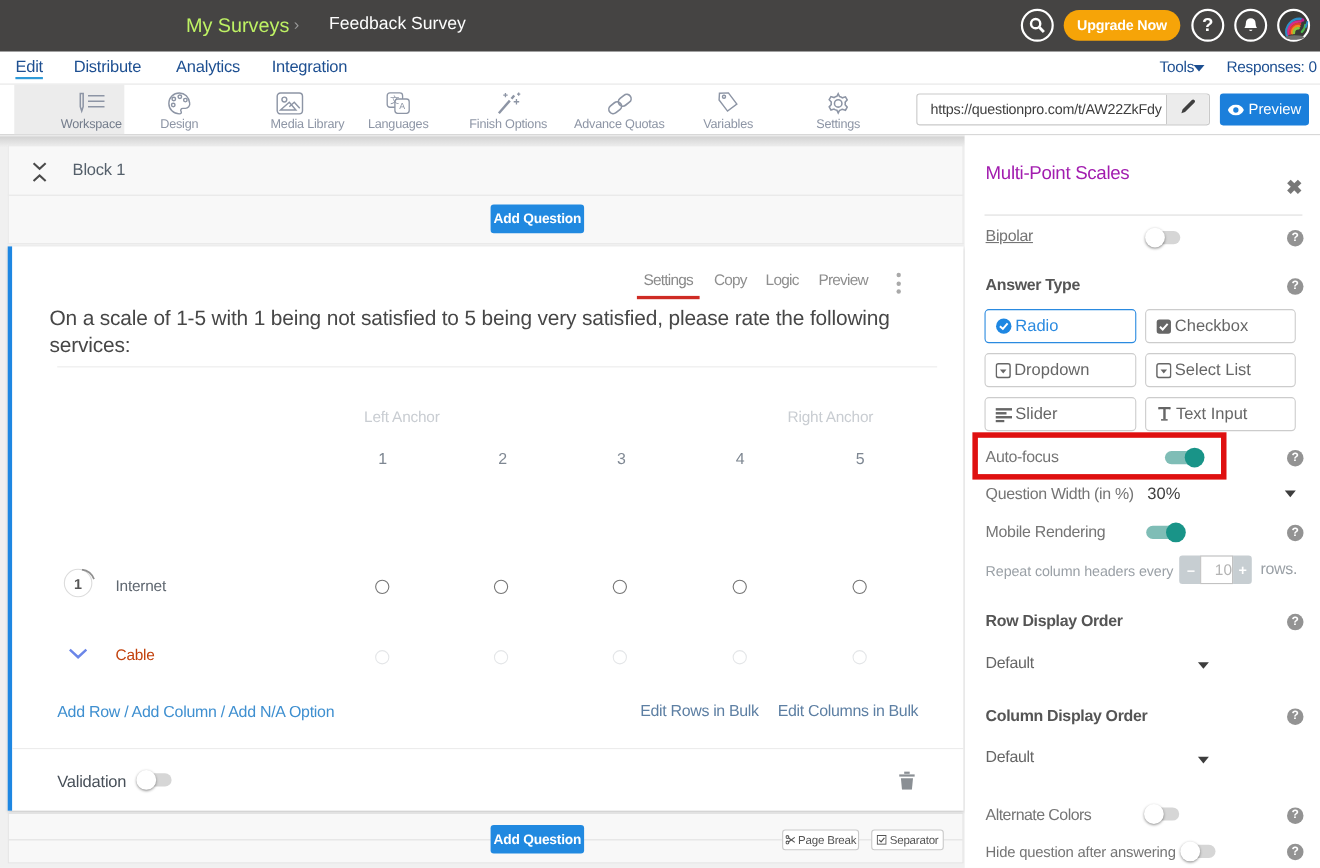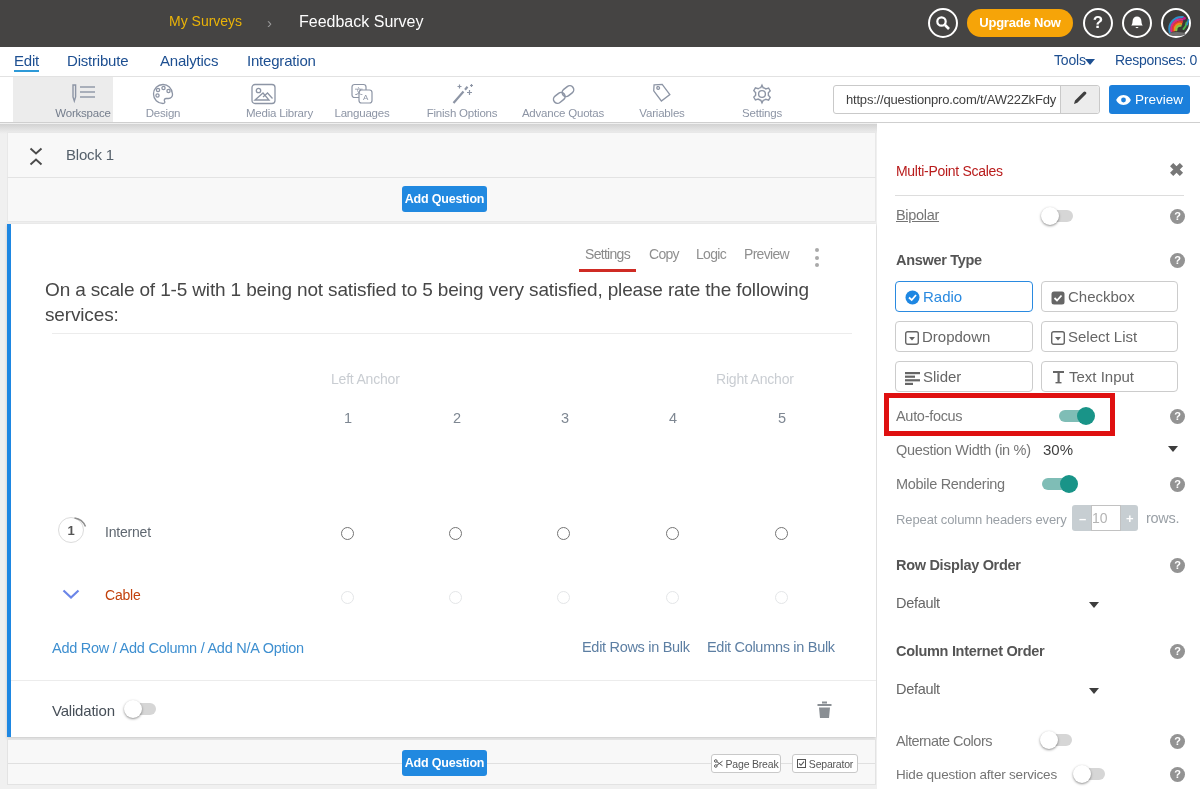--- a/index.html
+++ b/index.html
@@ -3,21 +3,21 @@
 <meta charset="utf-8">
 <style>
 *{margin:0;padding:0;box-sizing:border-box;font-family:"Liberation Sans",sans-serif;}
 html,body{width:1200px;height:789px;overflow:hidden;}
 #app{position:relative;width:1200px;height:789px;background:#f0f0f0;overflow:hidden;}
 
 .topbar{position:absolute;top:0;left:0;width:1200px;height:47px;background:#454443;}
 .logo{position:absolute;top:0;left:0;width:141px;height:47px;background:#1e87e2;}
 .logoSurv{position:absolute;left:51px;top:12px;color:#fff;font-size:18px;letter-spacing:-0.3px;}
 .logoCaret{position:absolute;left:120px;top:20px;width:0;height:0;border-left:7px solid transparent;border-right:7px solid transparent;border-top:8px solid #fff;}
-.bc1{position:absolute;left:169px;top:13px;color:#eab308;font-size:14px;}
+.bc1{position:absolute;left:169px;top:13px;color:#bef264;font-size:18px;}
 .bcSep{position:absolute;left:267px;top:14px;color:#9a9a9a;font-size:15px;}
 .bc2{position:absolute;left:299px;top:13px;color:#fdfdfd;font-size:16px;}
 .cIcon{position:absolute;top:8px;width:30px;height:30px;border:2px solid #fff;border-radius:50%;}
 .upg{position:absolute;left:967px;top:9px;width:106px;height:28px;background:#f6a408;border-radius:15px;color:#fff;font-size:13px;font-weight:bold;text-align:center;line-height:28px;letter-spacing:-0.2px;}
 .qm{color:#fff;font-weight:bold;font-size:17px;text-align:center;line-height:26px;width:100%;display:block;}
 
 .nav{position:absolute;top:47px;left:0;width:1200px;height:30px;background:#fff;border-bottom:1px solid #e2e2e2;}
 .nav a{position:absolute;top:5px;color:#1d4f91;font-size:15px;text-decoration:none;white-space:nowrap;letter-spacing:-0.2px;}
 .nav .active{border-bottom:2px solid #2e9ad8;padding-bottom:1px;}
 
@@ -27,21 +27,21 @@
 .tItem svg{display:block;margin:6px auto 2px;}
 .tItem .lbl{display:block;margin-top:0px;}
 .tActive{background:#ececec;color:#747d8c;padding-left:40px;}
 .urlbox{position:absolute;left:833px;top:8px;width:267px;height:29px;border:1px solid #c9c9c9;border-radius:3px;background:#fff;font-size:13px;color:#3f3f3f;line-height:27px;padding-left:12px;letter-spacing:-0.2px;white-space:nowrap;overflow:hidden;}
 .urlpen{position:absolute;left:1060px;top:9px;width:39px;height:27px;background:#ececec;border-left:1px solid #c9c9c9;border-radius:0 3px 3px 0;text-align:center;line-height:27px;}
 .prevbtn{position:absolute;left:1109px;top:8px;width:81px;height:29px;background:#1b7fdb;border-radius:3px;color:#fff;font-size:13.5px;text-align:center;line-height:29px;}
 
 .blockhdr{position:absolute;left:7px;top:132px;width:869px;height:46px;background:#f8f8f8;border:1px solid #e8e8e8;border-bottom:1px solid #e3e3e3;}
 .blockftr{position:absolute;left:7px;top:178px;width:869px;height:44px;background:#f8f8f8;border:1px solid #e8e8e8;border-top:none;}
 .blocktitle{position:absolute;left:58px;top:13px;color:#55606b;font-size:15px;letter-spacing:-0.2px;}
-.addq{position:absolute;background:#2189e0;border-radius:3px;color:#fff;font-weight:bold;font-size:12.5px;text-align:center;white-space:nowrap;letter-spacing:-0.2px;}
+.addq{position:absolute;background:#2189e0;border-radius:3px;color:#fff;font-weight:bold;font-size:12.5px;text-align:center;white-space:nowrap;letter-spacing:-0.2px;margin-left:44px;}
 .qcard{position:absolute;left:7px;top:224px;width:869px;height:513px;background:#fff;border-left:4px solid #1e87e2;box-shadow:0 1px 3px rgba(0,0,0,0.18);}
 .tabs{position:absolute;top:22px;color:#8f8f8f;font-size:14px;letter-spacing:-0.7px;white-space:nowrap;}
 .qtext{position:absolute;left:34px;top:53px;width:790px;color:#474747;font-size:19px;line-height:25px;letter-spacing:-0.15px;}
 .qunder{position:absolute;left:41px;top:109px;width:800px;height:1px;background:#ececec;}
 .anchor{position:absolute;top:147px;color:#c9cdd2;font-size:14px;letter-spacing:-0.2px;white-space:nowrap;}
 .colnum{position:absolute;top:186px;color:#7e8792;font-size:14.5px;width:20px;text-align:center;}
 .rad{position:absolute;width:13px;height:13px;border:1.5px solid #757575;border-radius:50%;background:#fff;}
 .radg{border-color:#e4e6e8;}
 .badge{position:absolute;left:47px;top:293px;width:26px;height:26px;border:1.5px solid #dcdcdc;border-radius:50%;color:#555;font-size:13px;font-weight:bold;text-align:center;line-height:25px;background:#fff;}
 
@@ -49,38 +49,38 @@
 .links{position:absolute;left:41px;top:416px;font-size:14.5px;color:#3e8fd0;letter-spacing:-0.25px;white-space:nowrap;}
 .bulk{position:absolute;top:415px;font-size:14.5px;color:#5d7fa3;letter-spacing:-0.3px;white-space:nowrap;}
 .vdiv{position:absolute;left:0px;top:456px;width:865px;height:1px;background:#ececec;}
 .vallbl{position:absolute;left:41px;top:478px;color:#474f58;font-size:15px;letter-spacing:-0.2px;}
 
 .botbar{position:absolute;left:7px;top:739px;width:869px;height:46px;background:#f8f8f8;border:1px solid #e3e3e3;}
 .botline{position:absolute;left:0;top:23px;width:867px;height:1px;background:#e0e0e0;}
 .sbtn{position:absolute;top:14px;height:19px;background:#fff;border:1px solid #c9c9c9;border-radius:3px;font-size:10.5px;color:#555;white-space:nowrap;display:flex;align-items:center;justify-content:center;gap:3px;letter-spacing:-0.2px;}
 
 .panel{position:absolute;left:877px;top:123px;width:323px;height:666px;background:#fff;}
-.ptitle{position:absolute;left:19px;top:40px;color:#b91c1c;font-size:14px;letter-spacing:-0.3px;}
+.ptitle{position:absolute;left:19px;top:25px;color:#a21caf;font-size:17px;letter-spacing:-0.3px;}
 .pclose{position:absolute;left:292px;top:36px;color:#777;font-size:18px;font-weight:bold;}
 .phr{position:absolute;left:18px;top:72px;width:289px;height:1px;background:#ddd;}
 .plbl{position:absolute;left:19px;color:#757575;font-size:14.5px;letter-spacing:-0.3px;white-space:nowrap;}
 .pbold{position:absolute;left:19px;color:#555;font-size:14.5px;font-weight:bold;letter-spacing:-0.3px;white-space:nowrap;}
 .help{position:absolute;left:293px;width:15px;height:15px;border-radius:50%;background:#939393;color:#fff;font-size:11px;font-weight:bold;text-align:center;line-height:15px;}
 .tog{position:absolute;width:30px;height:12px;border-radius:6px;}
 .togoff{background:#d6d6d6;}
 .togoff:after{content:"";position:absolute;left:-2px;top:-3px;width:18px;height:18px;border-radius:50%;background:#fff;box-shadow:0 1px 2.5px rgba(0,0,0,0.45);}
 .togon{background:#7fbdb6;width:34px;}
 .togon:after{content:"";position:absolute;right:-2px;top:-3px;width:18px;height:18px;border-radius:50%;background:#199488;}
 .abtn{position:absolute;height:31px;border:1px solid #ccc;border-radius:4px;background:#fff;color:#666;font-size:15px;line-height:29px;padding-left:9px;}
 .abtn svg{vertical-align:-3px;margin-right:3px;}
 .absel{border:1.5px solid #2a8ae0;color:#2a8ae0;}
 .redbox{position:absolute;left:7px;top:270px;width:231px;height:43px;border:5px solid #df1010;}
 .caretd{position:absolute;width:0;height:0;border-left:5.5px solid transparent;border-right:5.5px solid transparent;border-top:6.5px solid #3d3d3d;}
 .spingrp{position:absolute;left:195px;top:382px;width:66px;height:26px;background:#c7ced2;border-radius:3px;}
-.spininp{position:absolute;left:214px;top:382px;width:30px;height:26px;background:#fff;border:1px solid #c2c2c2;color:#b4b4b4;font-size:14px;text-align:left;line-height:24px;}
+.spininp{position:absolute;left:214px;top:382px;width:30px;height:26px;background:#fff;border:1px solid #c2c2c2;color:#b4b4b4;font-size:14px;text-align:right;line-height:24px;}
 </style>
 </head>
 <body>
 <div id="app">
 
   <div class="topbar">
     <span class="bc1">My Surveys</span>
     <span class="bcSep">›</span>
     <span class="bc2">Feedback Survey</span>
     <div class="cIcon" style="left:928px;">
@@ -366,24 +366,24 @@
     <span class="plbl" style="top:389px;color:#9aa0a6;font-size:13px;letter-spacing:-0.1px;">Repeat column headers every</span>
     <div class="spingrp"></div>
     <div class="spininp">10</div>
     <span style="position:absolute;left:202px;top:388px;color:#fff;font-weight:bold;font-size:13px;">–</span>
     <span style="position:absolute;left:249px;top:388px;color:#fff;font-weight:bold;font-size:13px;">+</span>
     <span class="plbl" style="left:269px;top:387px;color:#9aa0a6;">rows.</span>
     <span class="pbold" style="top:434px;">Row Display Order</span>
     <div class="help" style="top:435px;">?</div>
     <span class="plbl" style="top:472px;color:#666;">Default</span>
     <div class="caretd" style="left:212px;top:479px;"></div>
-    <span class="pbold" style="top:520px;">Column Internet Order</span>
+    <span class="pbold" style="top:520px;">Column Display Order</span>
     <div class="help" style="top:521px;">?</div>
     <span class="plbl" style="top:558px;color:#666;">Default</span>
     <div class="caretd" style="left:212px;top:565px;"></div>
     <span class="plbl" style="top:610px;letter-spacing:-0.5px;">Alternate Colors</span>
     <div class="tog togoff" style="left:165px;top:611px;"></div>
     <div class="help" style="top:611px;">?</div>
-    <span class="plbl" style="top:644px;font-size:13.5px;letter-spacing:-0.2px;">Hide question after services</span>
+    <span class="plbl" style="top:644px;font-size:13.5px;letter-spacing:-0.2px;">Hide question after answering</span>
     <div class="tog togoff" style="left:198px;top:645px;"></div>
     <div class="help" style="top:644px;">?</div>
   </div>
 </div>
 
 </body></html>

